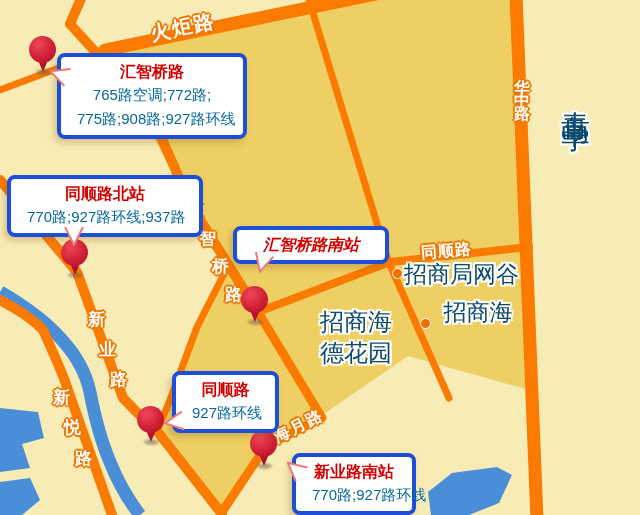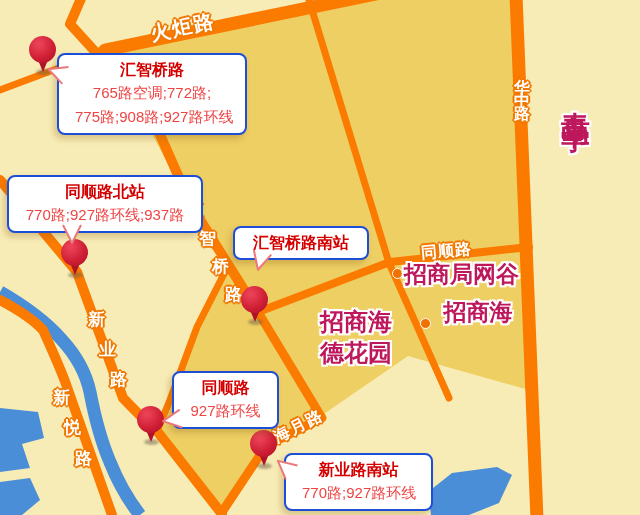--- a/index.html
+++ b/index.html
@@ -14,43 +14,43 @@
   .road-label{
     position:absolute;z-index:2;color:#fff;font-weight:bold;white-space:nowrap;
     text-shadow:-1px -1px 0 #f07800,1px -1px 0 #f07800,-1px 1px 0 #f07800,1px 1px 0 #f07800,
                  0 -2px 0 #f07800,0 2px 0 #f07800,-2px 0 0 #f07800,2px 0 0 #f07800;
   }
   .rl-char{position:absolute;font-size:17px;}
   .vertical{writing-mode:vertical-rl;text-orientation:upright;}
 
   
   .poi-label{
-    position:absolute;z-index:2;color:#be185d;font-weight:bold;white-space:nowrap;
+    position:absolute;z-index:2;color:#0c4a6e;font-weight:normal;white-space:nowrap;
     text-shadow:-2px -2px 0 #fff,2px -2px 0 #fff,-2px 2px 0 #fff,2px 2px 0 #fff,
                  0 -2px 0 #fff,0 2px 0 #fff,-2px 0 0 #fff,2px 0 0 #fff;
   }
   .poi-dot{position:absolute;z-index:2;width:9px;height:9px;border-radius:50%;background:#f07000;border:1px solid #fff;}
 
   
   .pin{position:absolute;z-index:3;width:28px;height:40px;}
   .pin .shadow{position:absolute;left:7px;bottom:1px;width:15px;height:6px;border-radius:50%;
     background:rgba(110,95,70,.5);filter:blur(1px);}
   .pin .head{position:absolute;left:0;top:0;width:27px;height:27px;border-radius:50%;
     background:radial-gradient(circle at 36% 30%,#ea4156 8%,#cf1f35 55%,#b01228 95%);}
   .pin .tip{position:absolute;left:9px;top:24px;width:0;height:0;
     border-left:5px solid transparent;border-right:5px solid transparent;border-top:12px solid #b01228;}
 
   
   .callout{
-    position:absolute;z-index:4;background:#fff;border:2px solid #1d4ed8;border-radius:8px;
+    position:absolute;z-index:4;background:#fff;border:4px solid #1d4ed8;border-radius:8px;
     box-shadow:-3px 4px 6px rgba(140,100,30,.30);
     padding:4px 16px;text-align:center;box-sizing:border-box;
   }
   .callout .title{color:#d40000;font-weight:bold;font-size:16px;line-height:22px;white-space:nowrap;}
-  .callout .line{color:#ef4444;font-size:15px;line-height:24px;white-space:nowrap;}
+  .callout .line{color:#0369a1;font-size:15px;line-height:24px;white-space:nowrap;}
   .callout svg.tail{position:absolute;width:22px;height:22px;overflow:visible;}
 </style>
 </head>
 <body>
 
 <div id="map">
 
   <svg class="base" width="640" height="515" viewBox="0 0 640 515">
     <rect x="0" y="0" width="640" height="515" fill="#f8ecb6"></rect>
     <polygon points="92,48 368,0 518,0 529,390 408,356 318,418 266,446 222,512 157,431 173,397 197,325 228,262 190,205 140,112" fill="#eecf63"></polygon>
@@ -144,36 +144,36 @@
   </div>
 
   <div class="callout" style="left:7px;top:175px;width:196px;">
     <svg class="tail" style="left:52px;bottom:-15px;transform:rotate(-90deg);" viewBox="0 0 22 22">
       <path d="M21,2 L3,11 L21,20" fill="#fff" stroke="#ec7979" stroke-width="2" stroke-linejoin="round"></path>
     </svg>
     <div class="title">同顺路北站</div>
     <div class="line">770路;927路环线;937路</div>
   </div>
 
-  <div class="callout" style="left:233px;top:226px;width:136px;">
+  <div class="callout" style="left:233px;top:226px;width:156px;font-style:italic;">
     <svg class="tail" style="left:14px;bottom:-15px;transform:rotate(-75deg);" viewBox="0 0 22 22">
       <path d="M21,2 L3,11 L21,20" fill="#fff" stroke="#ec7979" stroke-width="2" stroke-linejoin="round"></path>
     </svg>
     <div class="title">汇智桥路南站</div>
   </div>
 
   <div class="callout" style="left:172px;top:371px;width:107px;">
     <svg class="tail" style="left:-14px;top:36px;transform:rotate(-8deg);" viewBox="0 0 22 22">
       <path d="M21,2 L3,11 L21,20" fill="#fff" stroke="#ec7979" stroke-width="2" stroke-linejoin="round"></path>
     </svg>
     <div class="title">同顺路</div>
     <div class="line">927路环线</div>
   </div>
 
-  <div class="callout" style="left:284px;top:453px;width:149px;">
+  <div class="callout" style="left:292px;top:453px;width:124px;">
     <svg class="tail" style="left:-13px;top:0px;transform:rotate(40deg);" viewBox="0 0 22 22">
       <path d="M21,2 L3,11 L21,20" fill="#fff" stroke="#ec7979" stroke-width="2" stroke-linejoin="round"></path>
     </svg>
     <div class="title">新业路南站</div>
     <div class="line">770路;927路环线</div>
   </div>
 
 </div>
 
 </body></html>

